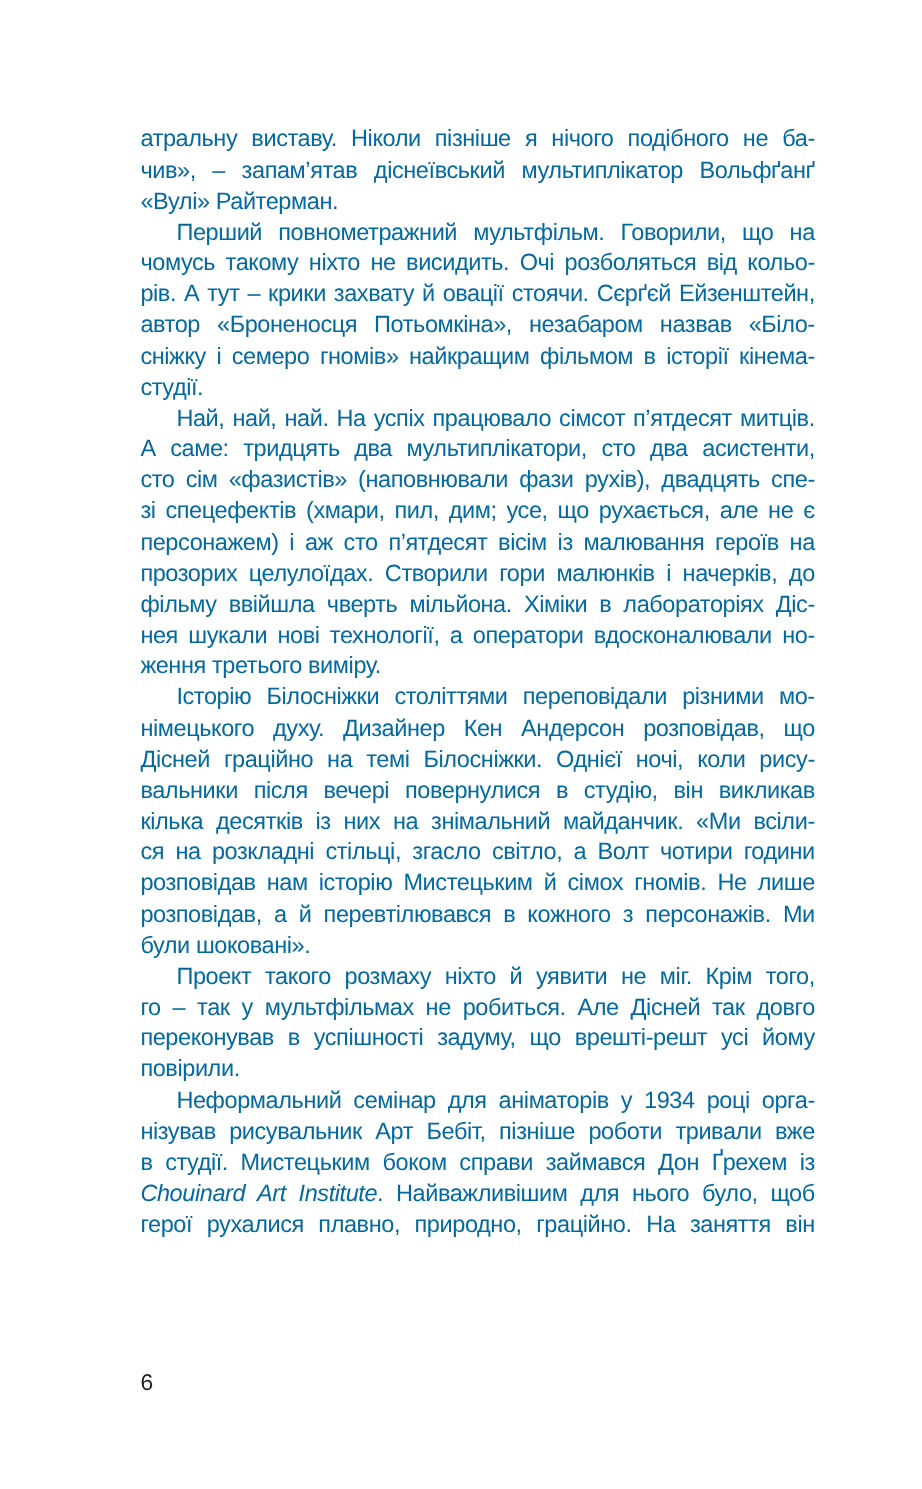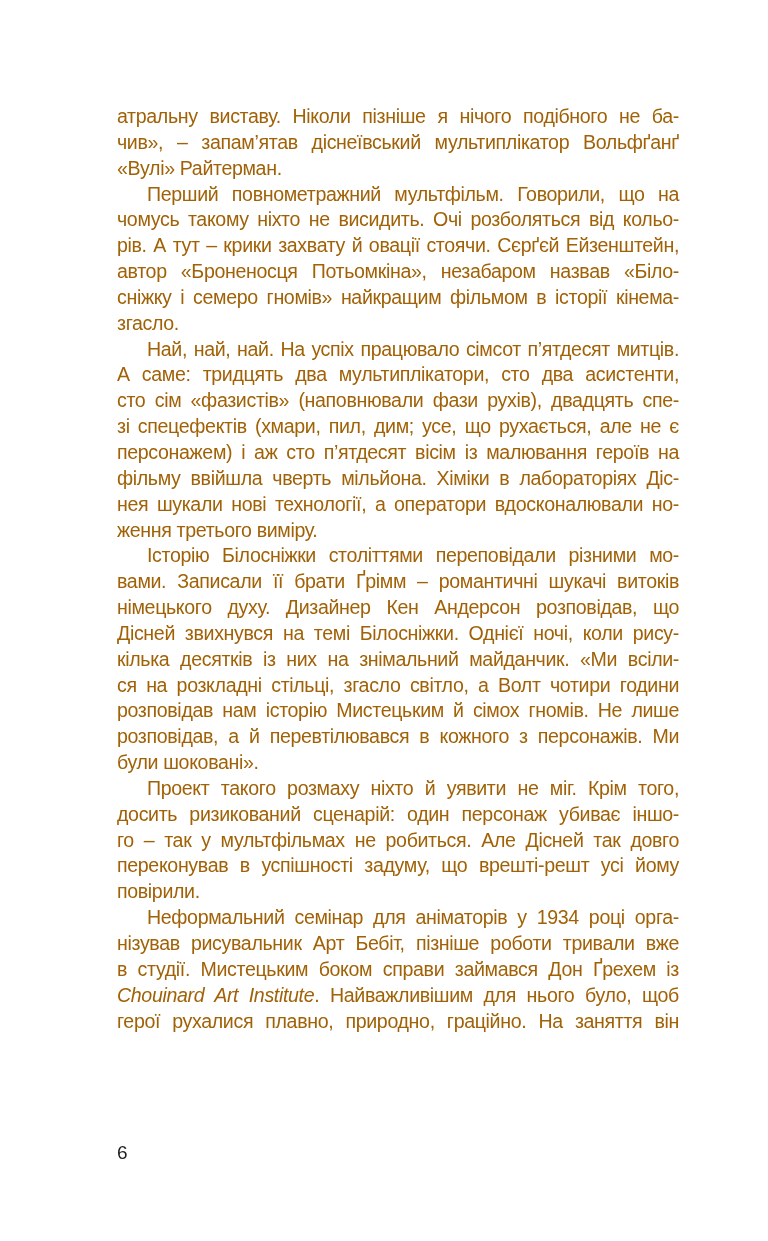--- a/index.html
+++ b/index.html
@@ -1,20 +1,20 @@
 <!DOCTYPE html>
 <html><head>
 <meta charset="utf-8">
 <style>
   html, body { margin: 0; padding: 0; background: #ffffff; }
   body { width: 768px; height: 1241px; position: relative; overflow: hidden; }
   .page {
     position: absolute; left: 117px; top: 104px; width: 562px;
     font-family: "Liberation Sans", "DejaVu Sans", sans-serif;
-    font-size: 19.6px; line-height: 25.85px; color: #a16207;
+    font-size: 19.6px; line-height: 25.85px; color: #0369a1;
     letter-spacing: -0.35px;
   }
   .line { display: block; white-space: nowrap; text-align: justify; text-align-last: justify; height: 25.85px; overflow: visible; }
   .line.last { text-align-last: left; }
   .line.indent { padding-left: 30px; }
   .it { font-style: italic; }
   .pagenum {
     position: absolute; left: 117px; top: 1142px;
     font-family: "Liberation Sans", "DejaVu Sans", sans-serif;
     font-size: 19px; color: #231f20;
@@ -28,46 +28,46 @@
       <span class="line">атральну виставу. Ніколи пізніше я нічого подібного не ба-</span>
       <span class="line">чив», – запам’ятав діснеївський мультиплікатор Вольфґанґ</span>
       <span class="line last">«Вулі» Райтерман.</span>
     </div>
     <div>
       <span class="line indent">Перший повнометражний мультфільм. Говорили, що на</span>
       <span class="line">чомусь такому ніхто не висидить. Очі розболяться від кольо-</span>
       <span class="line">рів. А тут – крики захвату й овації стоячи. Сєрґєй Ейзенштейн,</span>
       <span class="line">автор «Броненосця Потьомкіна», незабаром назвав «Біло-</span>
       <span class="line">сніжку і семеро гномів» найкращим фільмом в історії кінема-</span>
-      <span class="line last">згасло.</span>
+      <span class="line last">студії.</span>
     </div>
     <div>
       <span class="line indent">Най, най, най. На успіх працювало сімсот п’ятдесят митців.</span>
       <span class="line">А саме: тридцять два мультиплікатори, сто два асистенти,</span>
       <span class="line">сто сім «фазистів» (наповнювали фази рухів), двадцять спе-</span>
       <span class="line">зі спецефектів (хмари, пил, дим; усе, що рухається, але не є</span>
       <span class="line">персонажем) і аж сто п’ятдесят вісім із малювання героїв на</span>
+      <span class="line">прозорих целулоїдах. Створили гори малюнків і начерків, до</span>
       <span class="line">фільму ввійшла чверть мільйона. Хіміки в лабораторіях Діс-</span>
       <span class="line">нея шукали нові технології, а оператори вдосконалювали но-</span>
       <span class="line last">ження третього виміру.</span>
     </div>
     <div>
       <span class="line indent">Історію Білосніжки століттями переповідали різними мо-</span>
-      <span class="line">вами. Записали її брати Ґрімм – романтичні шукачі витоків</span>
       <span class="line">німецького духу. Дизайнер Кен Андерсон розповідав, що</span>
-      <span class="line">Дісней звихнувся на темі Білосніжки. Однієї ночі, коли рису-</span>
+      <span class="line">Дісней граційно на темі Білосніжки. Однієї ночі, коли рису-</span>
+      <span class="line">вальники після вечері повернулися в студію, він викликав</span>
       <span class="line">кілька десятків із них на знімальний майданчик. «Ми всіли-</span>
       <span class="line">ся на розкладні стільці, згасло світло, а Волт чотири години</span>
       <span class="line">розповідав нам історію Мистецьким й сімох гномів. Не лише</span>
       <span class="line">розповідав, а й перевтілювався в кожного з персонажів. Ми</span>
       <span class="line last">були шоковані».</span>
     </div>
     <div>
       <span class="line indent">Проект такого розмаху ніхто й уявити не міг. Крім того,</span>
-      <span class="line">досить ризикований сценарій: один персонаж убиває іншо-</span>
       <span class="line">го – так у мультфільмах не робиться. Але Дісней так довго</span>
       <span class="line">переконував в успішності задуму, що врешті-решт усі йому</span>
       <span class="line last">повірили.</span>
     </div>
     <div>
       <span class="line indent">Неформальний семінар для аніматорів у 1934 році орга-</span>
       <span class="line">нізував рисувальник Арт Бебіт, пізніше роботи тривали вже</span>
       <span class="line">в студії. Мистецьким боком справи займався Дон Ґрехем із</span>
       <span class="line"><span class="it">Chouinard Art Institute</span>. Найважливішим для нього було, щоб</span>
       <span class="line">герої рухалися плавно, природно, граційно. На заняття він</span>

